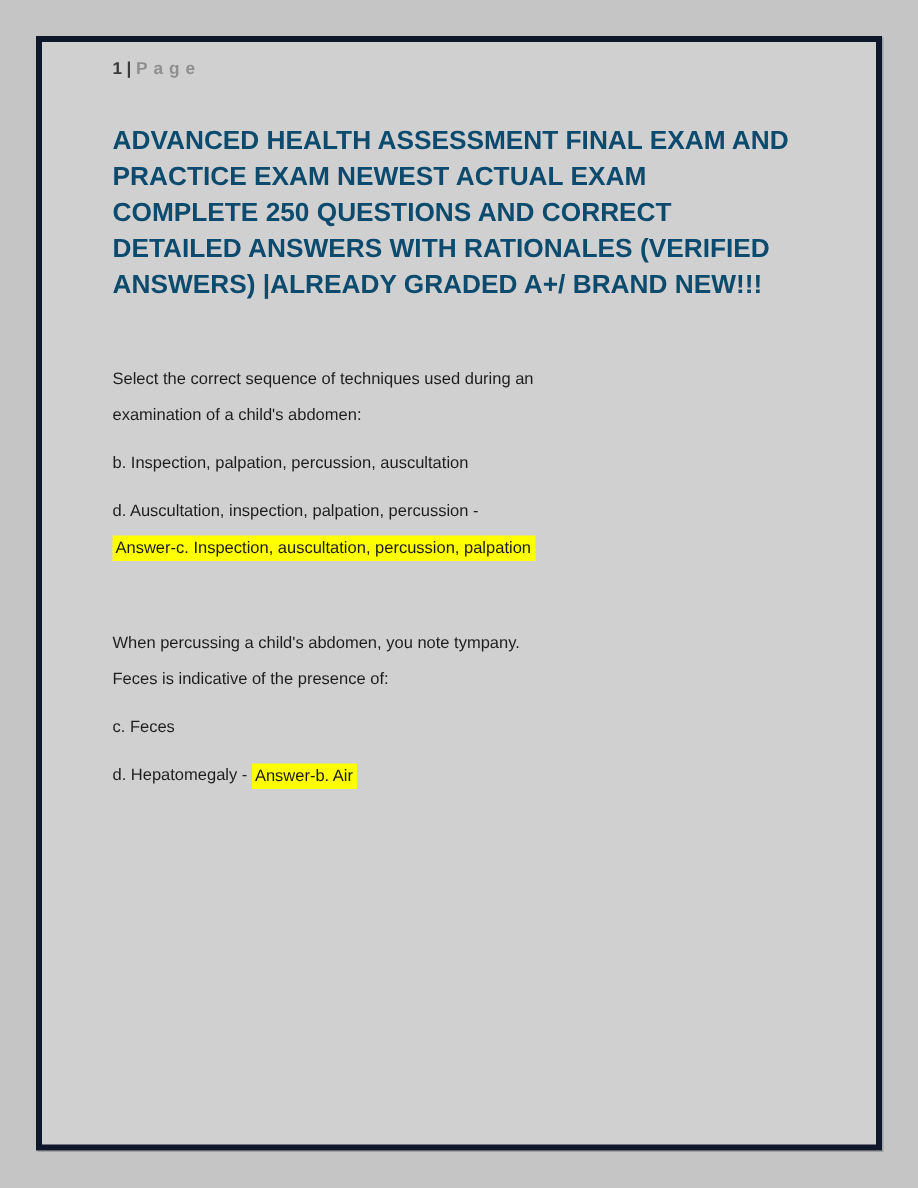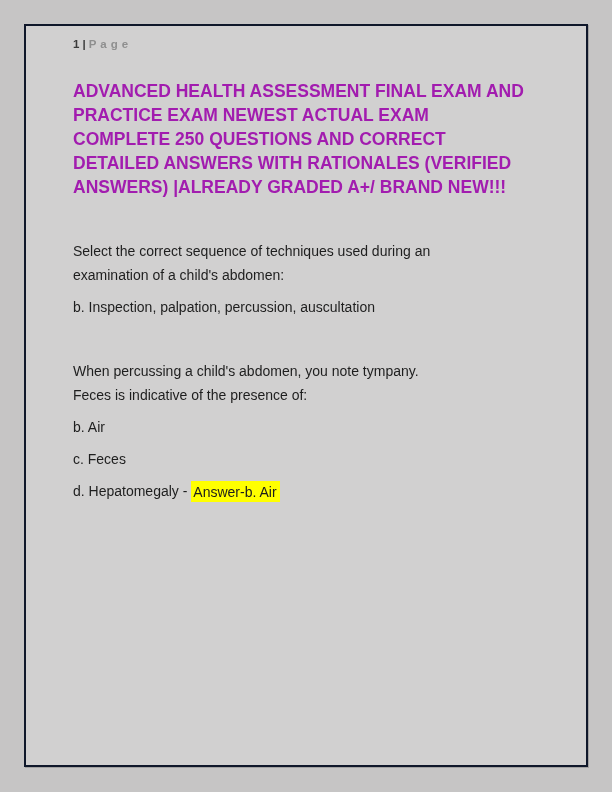--- a/index.html
+++ b/index.html
@@ -17,21 +17,21 @@
     height: 792px;
   }
   .page {
     position: absolute;
     left: 24px;
     top: 24px;
     width: 564px;
     height: 743px;
     box-sizing: border-box;
     background: #d1d0d0;
-    border: 2px solid #0f172a;
+    border: 4px solid #0f172a;
     box-shadow: 1px 1px 0 rgba(0,0,0,0.18);
     padding: 12px 38px 0 47px;
   }
   .header {
     font-size: 11.5px;
     font-weight: bold;
     color: #3a3a3a;
     height: 15px;
   }
   .header .sep {
@@ -40,25 +40,25 @@
   }
   .header .pglabel {
     color: #8f8f8f;
     letter-spacing: 4px;
   }
   h1.title {
     margin: 26px 0 0 0;
     font-size: 17.5px;
     line-height: 24px;
     font-weight: bold;
-    color: #a21caf;
+    color: #0c4a6e;
     white-space: pre-line;
   }
   .bodytext, .q, .opt {
-    font-size: 14px;
+    font-size: 11px;
     line-height: 24px;
     color: #1e1e1e;
   }
   .q {
     white-space: pre-line;
     margin: 0 0 8px 0;
   }
   .q.gap-top { margin-top: 40px; }
   .opt {
     margin: 0 0 8px 0;
@@ -82,24 +82,24 @@
     <h1 class="title">ADVANCED HEALTH ASSESSMENT FINAL EXAM AND
 PRACTICE EXAM NEWEST ACTUAL EXAM
 COMPLETE 250 QUESTIONS AND CORRECT
 DETAILED ANSWERS WITH RATIONALES (VERIFIED
 ANSWERS) |ALREADY GRADED A+/ BRAND NEW!!!</h1>
 
     <section>
       <p class="q gap-top">Select the correct sequence of techniques used during an
 examination of a child's abdomen:</p>
       <p class="opt">b. Inspection, palpation, percussion, auscultation</p>
+      <p class="opt"><span>d. Auscultation, inspection, palpation, percussion -</span><br><mark class="hl">Answer-c. Inspection, auscultation, percussion, palpation</mark></p>
     </section>
 
     <section>
       <p class="q gap-top">When percussing a child's abdomen, you note tympany.
 Feces is indicative of the presence of:</p>
-      <p class="opt">b. Air</p>
       <p class="opt">c. Feces</p>
       <p class="opt"><span>d. Hepatomegaly - </span><mark class="hl">Answer-b. Air</mark></p>
     </section>
 
   </div>
 </div>
 
 </body></html>

